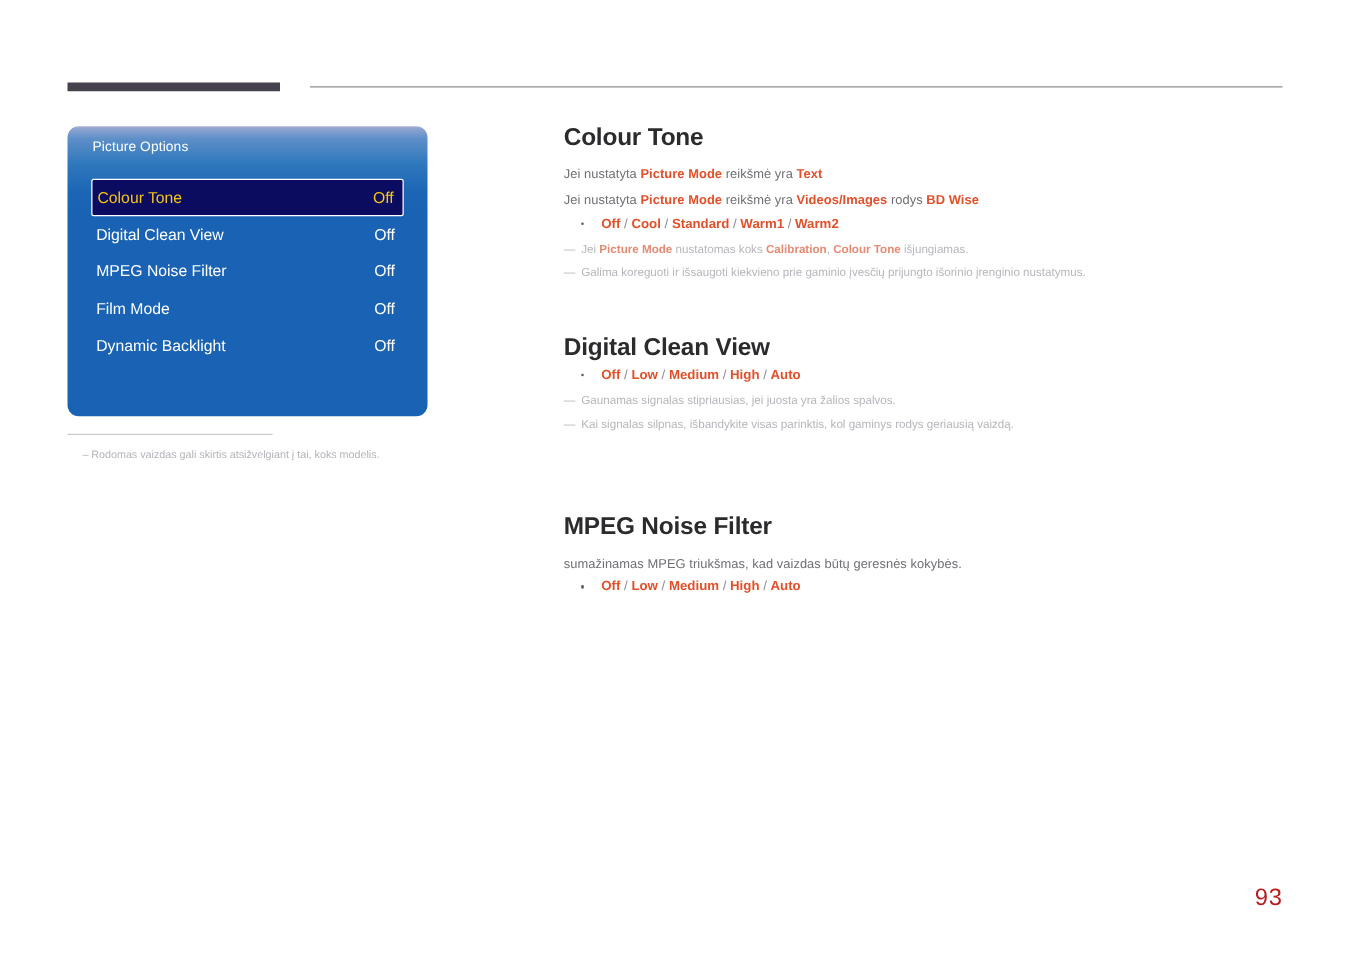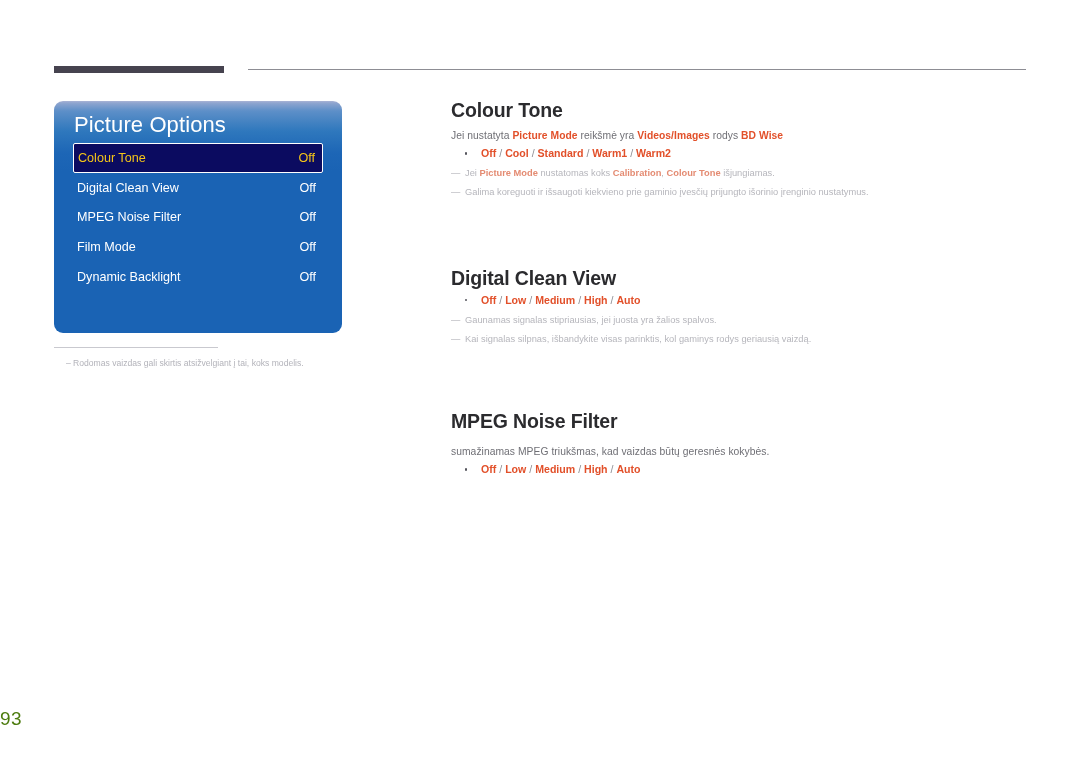--- a/index.html
+++ b/index.html
@@ -51,21 +51,21 @@
         #1d66b6 52px,
         #1a63b4 70px,
         #1a63b4 100%);
     box-sizing: border-box;
     overflow: hidden;
   }
   .osd-title {
     position: absolute;
     left: 20px;
     top: 11px;
-    font-size: 22px;
+    font-size: 11px;
     color: #ffffff;
     letter-spacing: 0.1px;
   }
   .osd-list {
     position: absolute;
     left: 0;
     top: 42px;
     width: 100%;
   }
   .osd-row {
@@ -206,22 +206,23 @@
     color: #e48b72;
     font-weight: bold;
   }
 
   
   .page-number {
     position: absolute;
     left: 0;
     top: 708px;
     width: 1026px;
+    text-align: right;
     font-size: 19px;
-    color: #4d7c0f;
+    color: #b91c1c;
     letter-spacing: 0.5px;
   }
 </style>
 </head>
 <body>
 
 <div class="header-rule-dark"></div>
 <div class="header-rule-thin"></div>
 
 <div class="osd-panel">
@@ -260,20 +261,23 @@
 <div class="panel-note-rule"></div>
 <div class="panel-note">
   <span class="dash">‒</span><span>Rodomas vaizdas gali skirtis atsižvelgiant į tai, koks modelis.</span>
 </div>
 
 <div class="content">
 
   <section class="sec-colour">
     <h2 class="heading">Colour Tone</h2>
 
+    <p class="body-line" style="margin-top:10px;">
+      <span>Jei nustatyta </span><span class="kw">Picture Mode</span><span> reikšmė yra </span><span class="kw">Text</span>
+    </p>
 
 
     <p class="body-line gap-top">
       <span>Jei nustatyta </span><span class="kw">Picture Mode</span><span> reikšmė yra </span><span class="kw">Videos/Images</span><span> rodys </span><span class="kw">BD Wise</span>
     </p>
 
     <ul class="opts">
       <li>
         <span>Off</span><span class="sep"> / </span><span>Cool</span><span class="sep"> / </span><span>Standard</span><span class="sep"> / </span><span>Warm1</span><span class="sep"> / </span><span>Warm2</span>
       </li>

